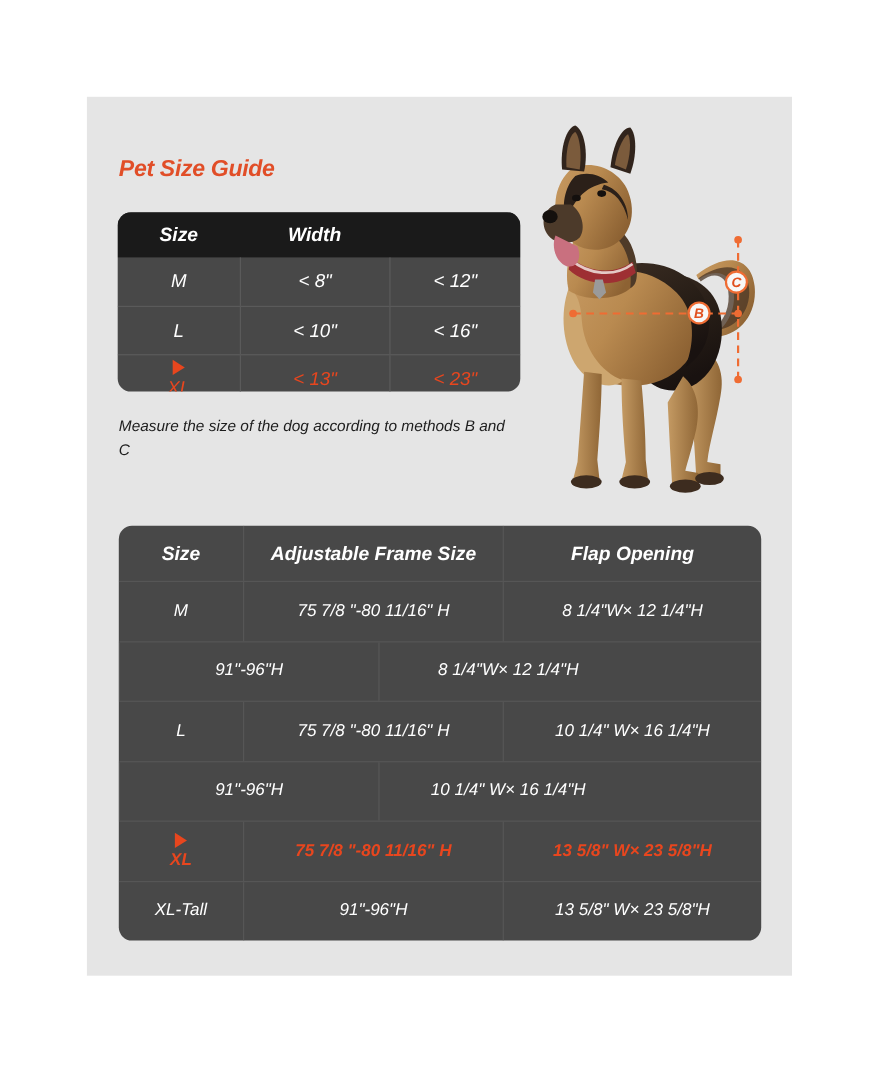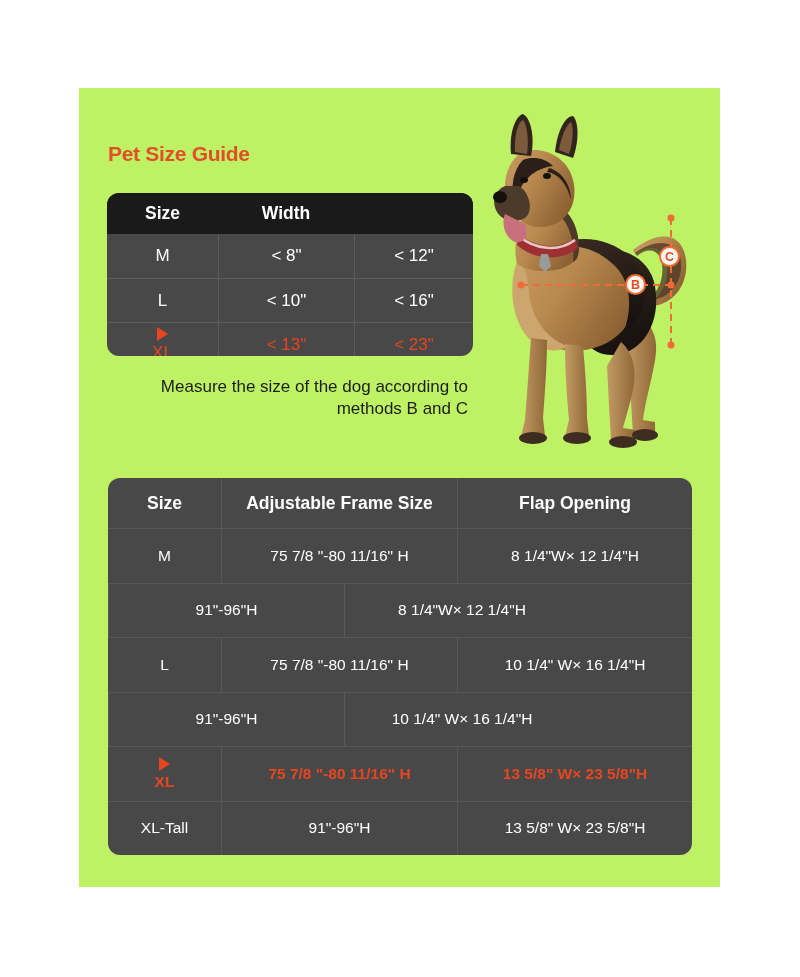--- a/index.html
+++ b/index.html
@@ -16,44 +16,44 @@
     position: relative;
   }
 
   
   #panel {
     position: absolute;
     left: 79px;
     top: 88px;
     width: 641px;
     height: 799px;
-    background: #bef264;
+    background: #e5e5e5;
+    font-style: italic;
   }
 
   
   .section-title {
     position: absolute;
     color: #e14e28;
     font-size: 21px;
     font-weight: bold;
     letter-spacing: -0.3px;
     white-space: nowrap;
   }
   #title-pet-size  { left: 29px; top: 54px; }
   #title-door-size { left: 29px; top: 348px; }
 
   #measure-note {
     position: absolute;
     left: 29px;
     top: 288px;
     width: 360px;
     color: #1d1d1d;
-    font-size: 17px;
+    font-size: 14px;
     line-height: 22px;
-    text-align: right;
   }
 
   
   .sz-table {
     position: absolute;
     border-radius: 12px;
     overflow: hidden;
     box-sizing: border-box;
   }
   .sz-row {

